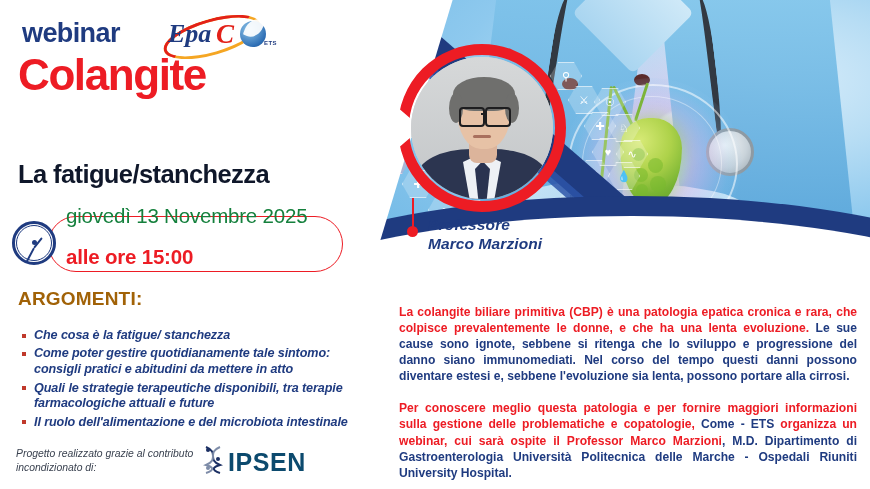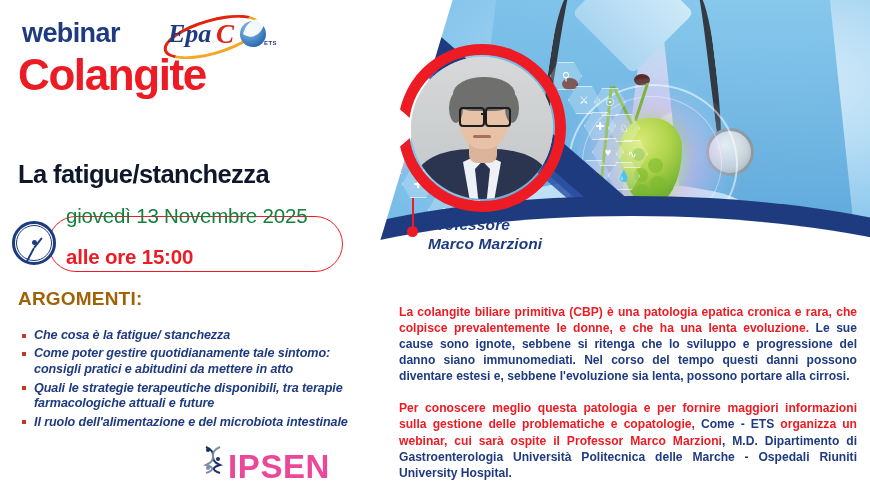--- a/index.html
+++ b/index.html
@@ -292,22 +292,22 @@
   }
 
   .sponsor-text{
     position:absolute;left:16px;top:447px;width:180px;
     color:#3a4250;font-size:10.4px;font-style:italic;line-height:1.32;
   }
   
   .ipsen{position:absolute;left:202px;top:444px;width:116px;height:34px;}
   .helix{position:absolute;left:0;top:1px;width:22px;height:30px;}
   .ipsen-word{
-    position:absolute;left:26px;top:4px;color:#ec4899;
-    font-size:33px;font-weight:bold;letter-spacing:.6px;
+    position:absolute;left:26px;top:4px;color:#0c4a6e;
+    font-size:25px;font-weight:bold;letter-spacing:.6px;
   }
 
   
   .body-col{position:absolute;left:399px;top:288px;width:458px;}
   .para{margin:16px 0 15px 0;font-size:12.1px;line-height:1.33;text-align:justify;}
   .r{color:#ED1C24;font-weight:bold;}
   .n{color:#1F3B80;font-weight:bold;}
 </style>
 </head>
 <body>
@@ -429,20 +429,21 @@
   <div class="date-line2">alle ore 15:00</div>
 
   <div class="argomenti">ARGOMENTI:</div>
   <ul class="topics">
     <li>Che cosa è la fatigue/ stanchezza</li>
     <li>Come poter gestire quotidianamente tale sintomo: consigli pratici e abitudini da mettere in atto</li>
     <li>Quali le strategie terapeutiche disponibili, tra terapie farmacologiche attuali e future</li>
     <li>Il ruolo dell'alimentazione e del microbiota intestinale</li>
   </ul>
 
+  <div class="sponsor-text">Progetto realizzato grazie al contributo incondizionato di:</div>
   <div class="ipsen">
     <svg class="helix" viewBox="0 0 22 30">
       <path d="M4 2 C18 8, 4 14, 18 20 C4 24, 18 28, 18 28" stroke="#1B2F63" stroke-width="2" fill="none"></path>
       <path d="M18 2 C4 8, 18 14, 4 20 C18 24, 4 28, 4 28" stroke="#7E8CA8" stroke-width="2" fill="none"></path>
       <circle cx="6" cy="5" r="2" fill="#1B2F63"></circle>
       <circle cx="16" cy="14" r="2" fill="#1B2F63"></circle>
       <circle cx="6" cy="23" r="2" fill="#7E8CA8"></circle>
     </svg>
     <div class="ipsen-word">IPSEN</div>
   </div>

